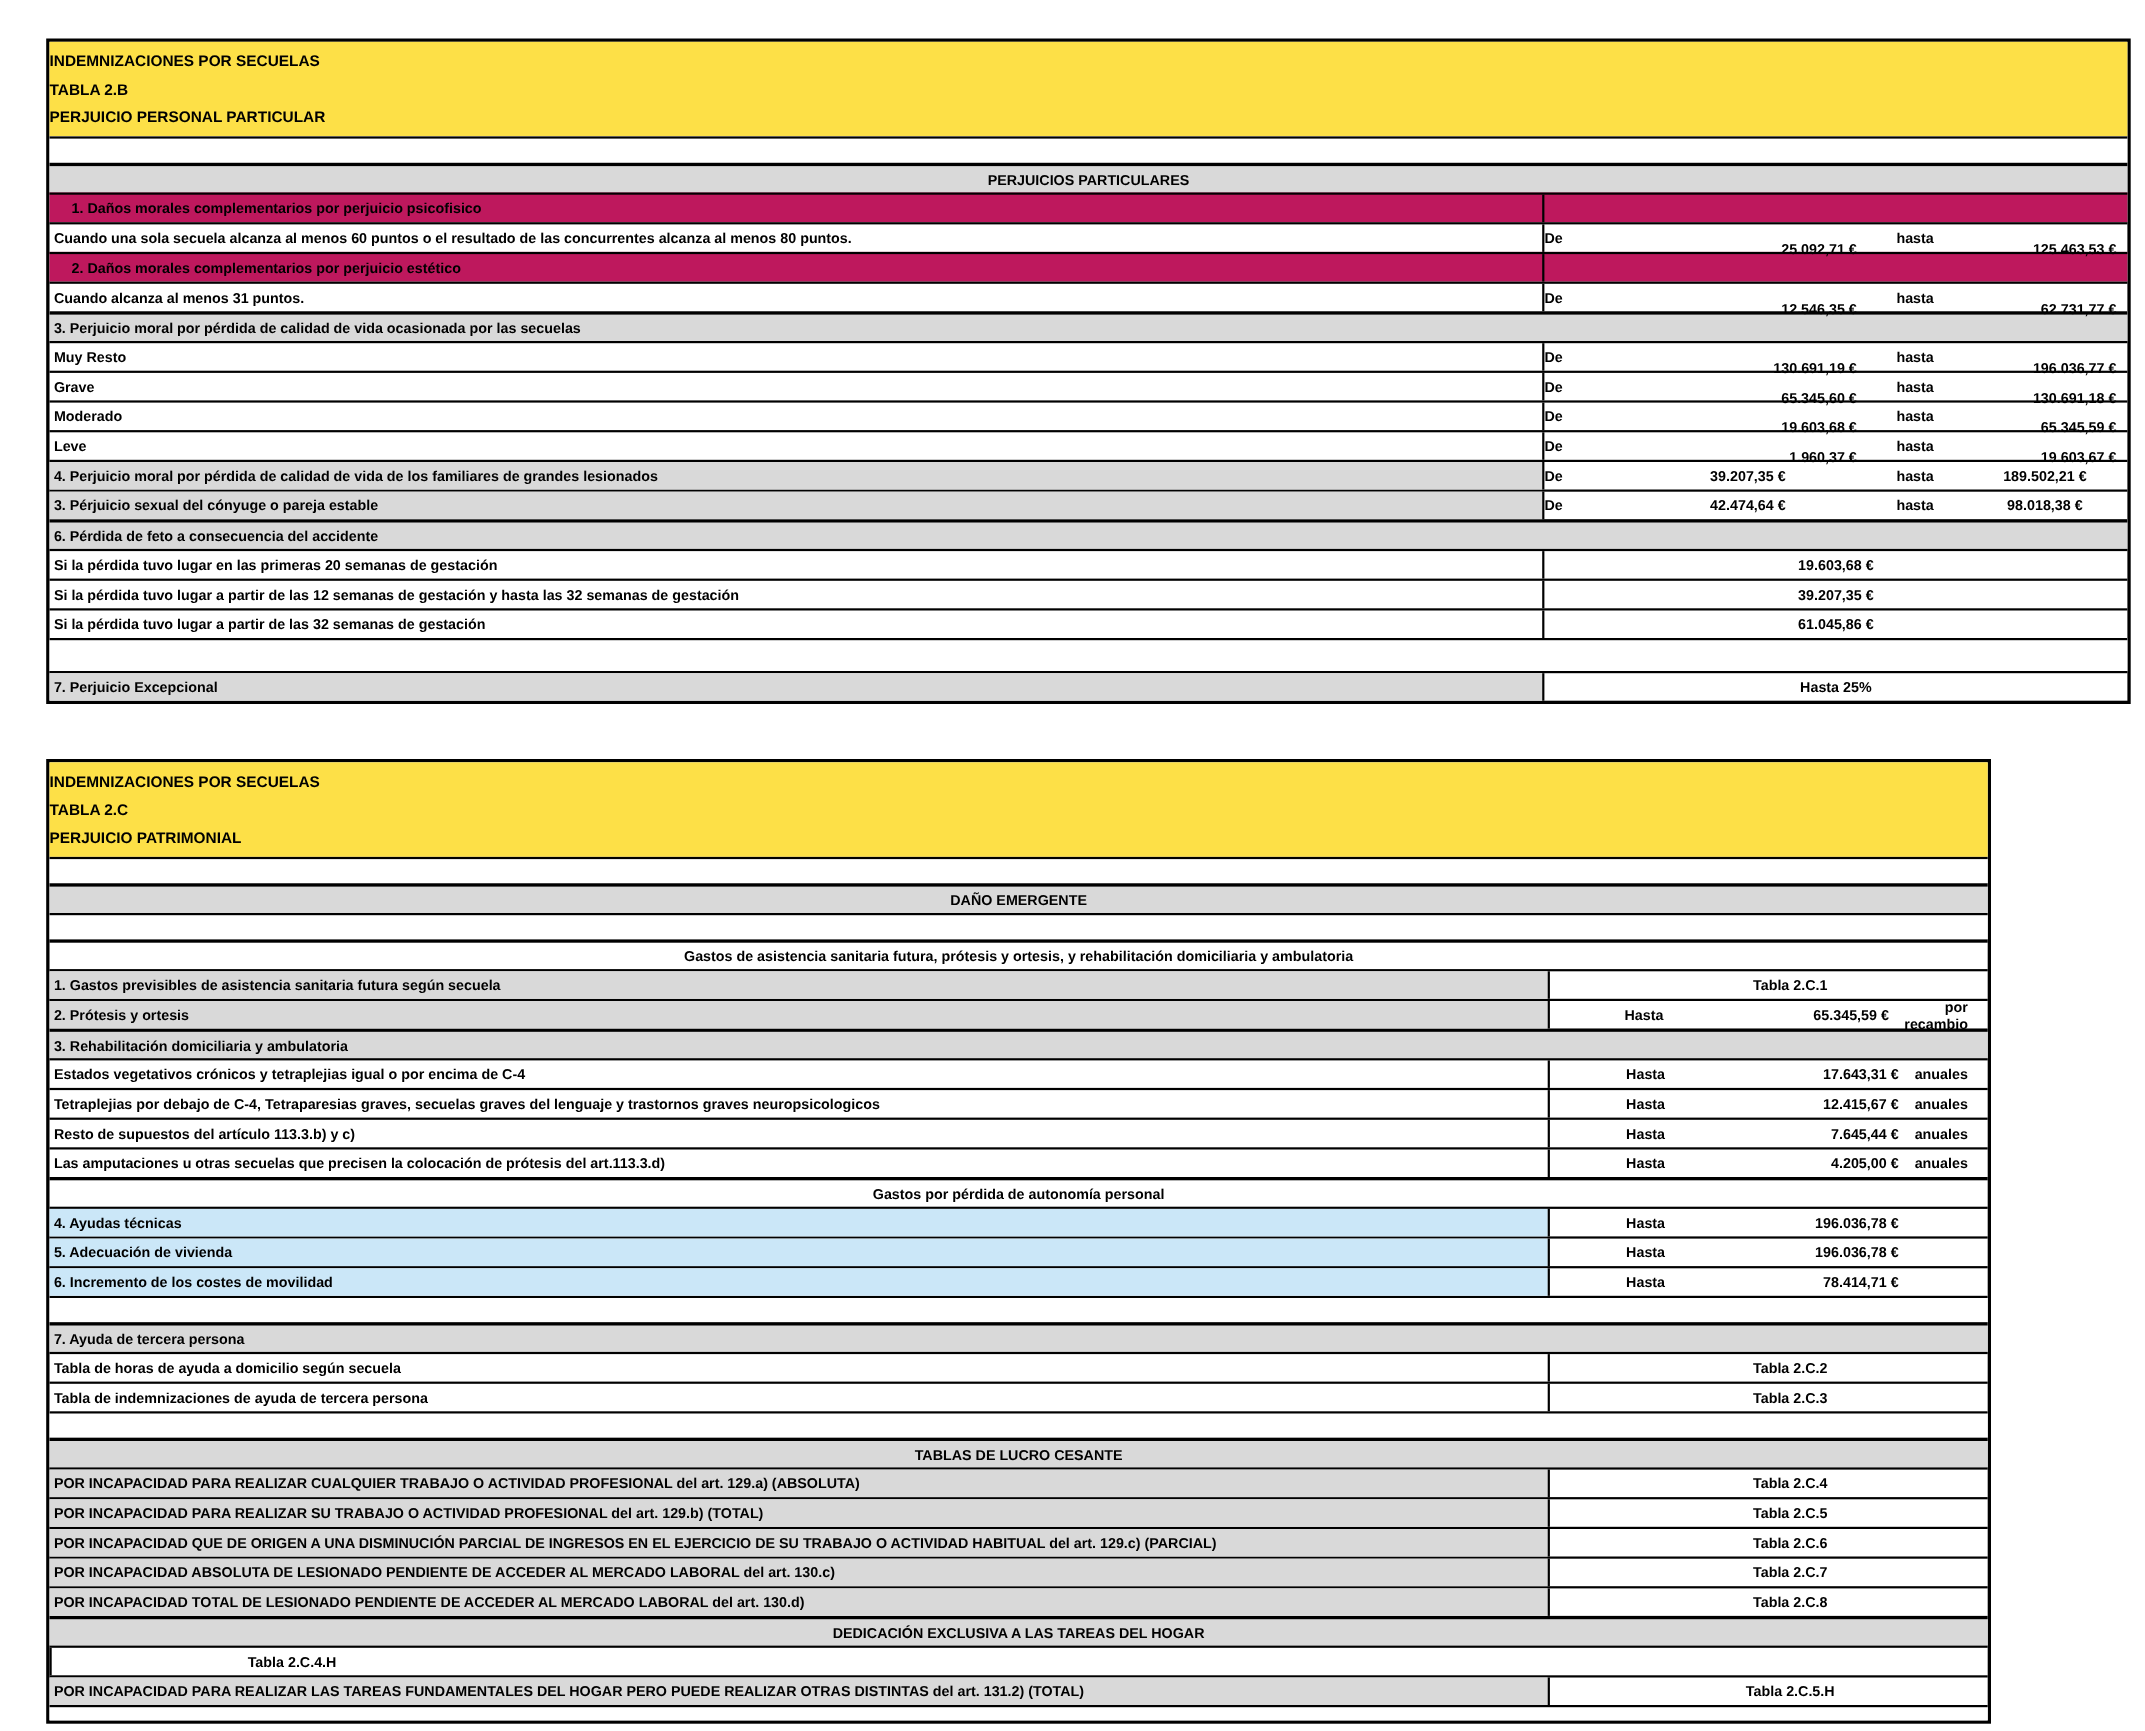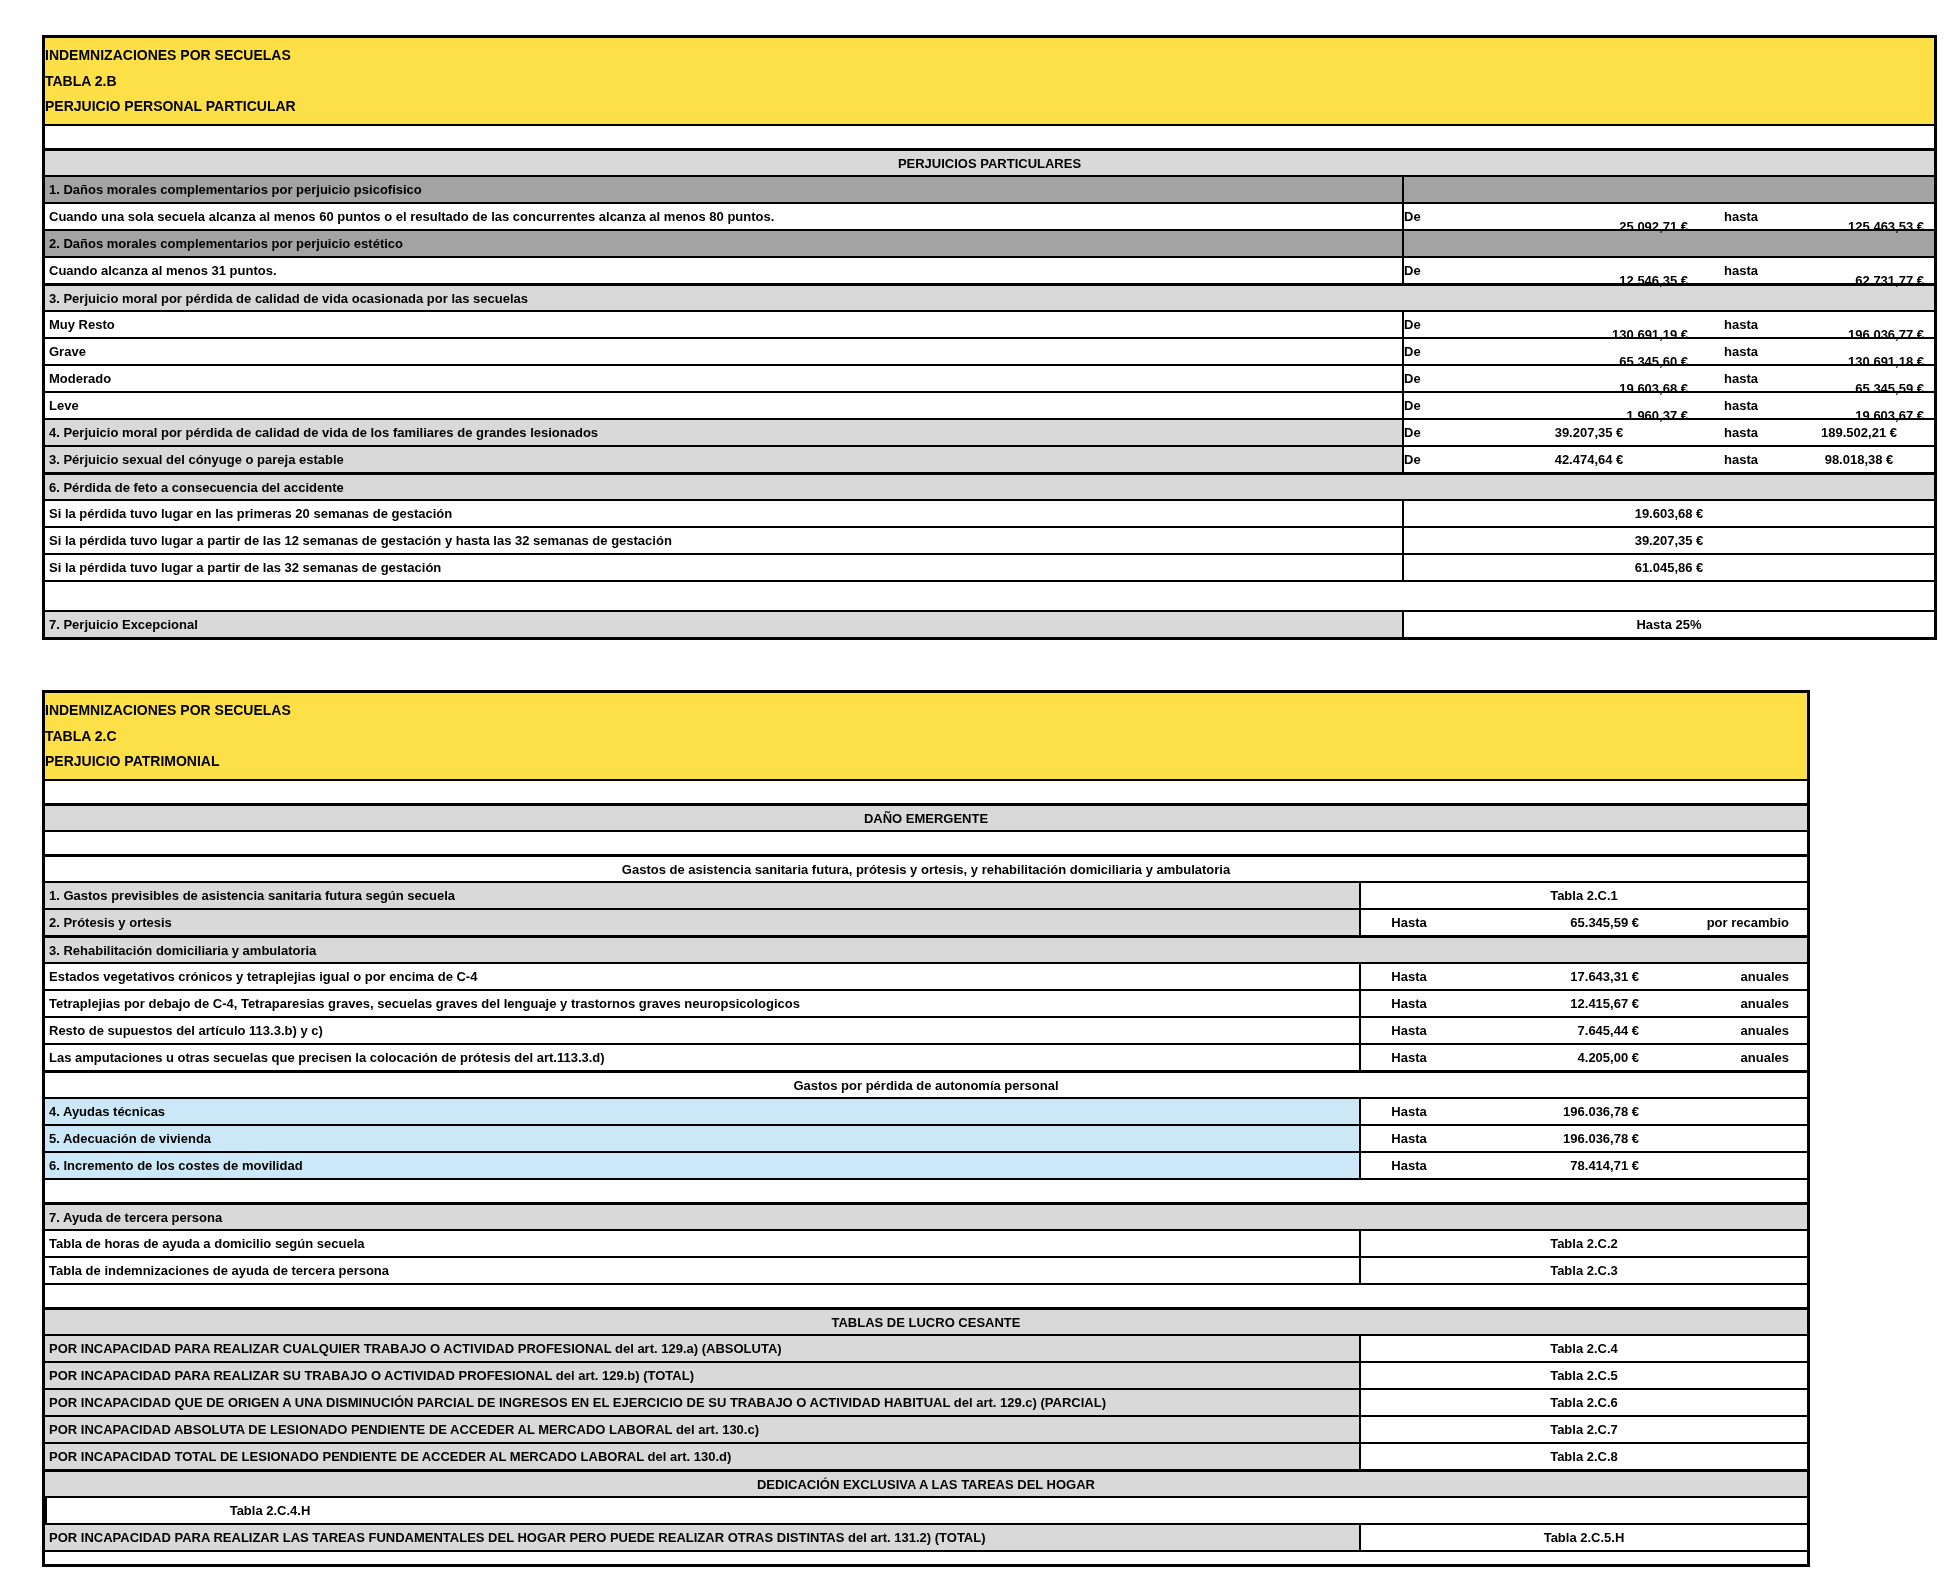--- a/index.html
+++ b/index.html
@@ -10,26 +10,26 @@
   }
   .tbl{position:absolute;border:3px solid #000;background:#fff;box-sizing:border-box;}
   .row{display:flex;align-items:stretch;height:27px;border-top:2px solid #000;box-sizing:border-box;font-size:13px;}
   .row:first-child{border-top:0;}
   .row.title{display:block;height:86px;background:#fde047;padding-top:5px;}
   .tline{font-size:14px;line-height:25.5px;}
   .row.band{background:#d9d9d9;}
   .row.band,.row.subband{justify-content:center;align-items:center;border-top-width:3px;}
   .bandtext{font-size:13px;}
   .row.gfull{background:#d9d9d9;border-top-width:3px;}
-  .row.ghead{background:#a3a3a3;}
+  .row.ghead{background:#be185d;padding-left:16px;}
   .row.blank{height:24px;background:#fff;}
   .label{flex:1 1 auto;display:flex;align-items:center;padding-left:4px;white-space:nowrap;overflow:hidden;min-width:0;}
   .varea{display:flex;align-items:center;border-left:2px solid #000;box-sizing:border-box;flex:0 0 auto;}
   .tbl1 .varea{width:532px;}
-  .tbl2 .varea{width:448px;}
+  .tbl2 .varea{width:400px;padding-left:39px;}
   .bg-gray > .label{background:#d9d9d9;}
   .bg-blue > .label{background:#cbe7f8;}
   .de{width:76px;text-align:left;}
   .v1{width:218px;}
   .hasta{width:86px;text-align:center;}
   .v2{flex:1;}
   .align-right .v1,.align-right .v2{text-align:right;padding-right:10px;box-sizing:border-box;margin-top:20px;}
   .align-center .v1,.align-center .v2{text-align:center;}
   .sval{flex:1;text-align:center;}
   .th{width:96px;text-align:center;}

